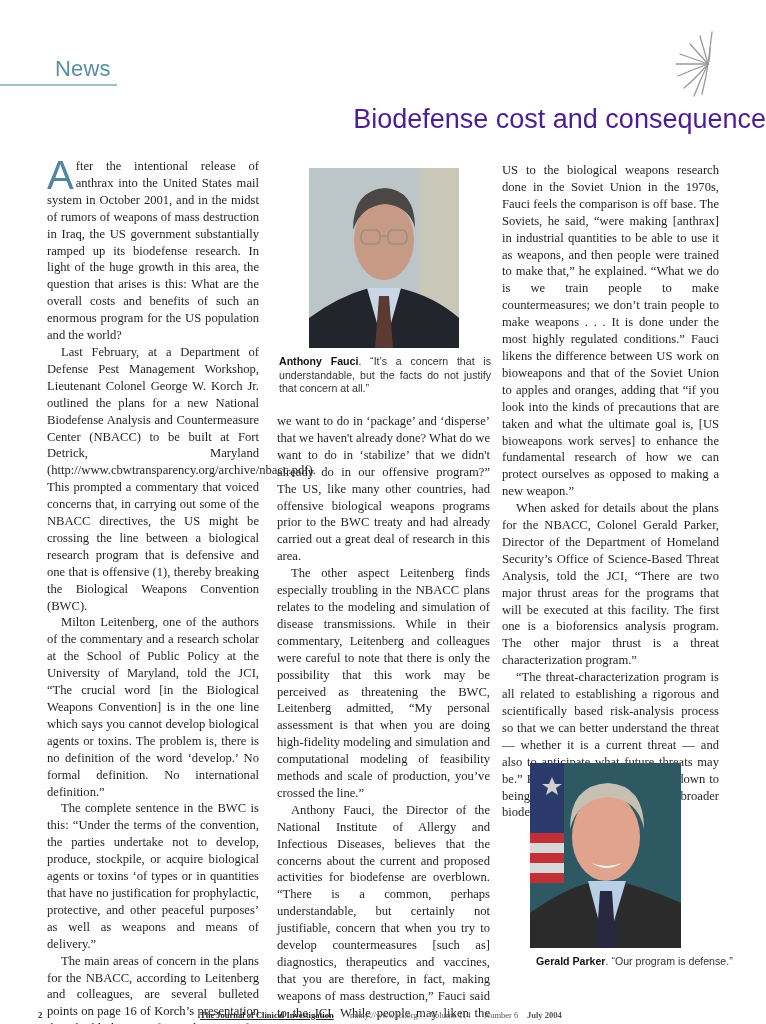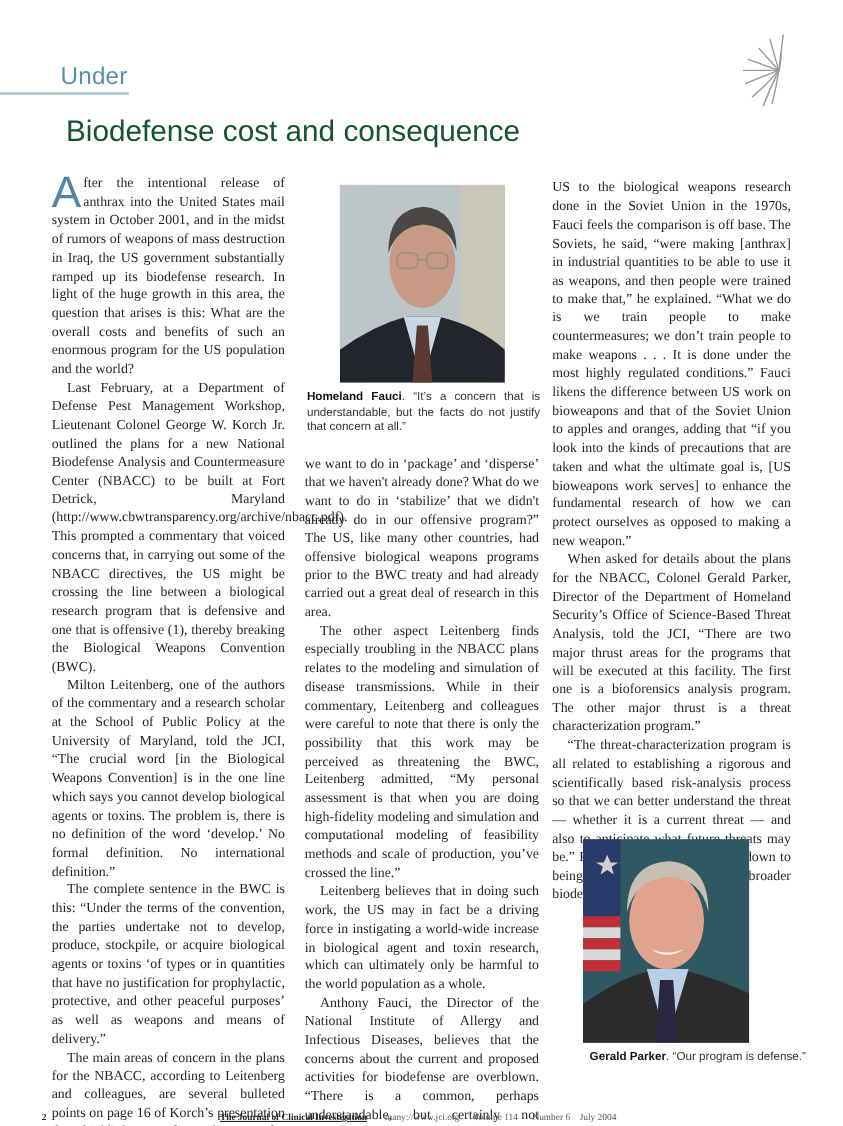--- a/index.html
+++ b/index.html
@@ -1,46 +1,46 @@
 <!DOCTYPE html>
 <html><head>
 <meta charset="utf-8">
 <style>
   html, body { margin:0; padding:0; background:#ffffff; }
   body { width:766px; height:1024px; position:relative; overflow:hidden; font-family:"Liberation Serif", "DejaVu Serif", serif; color:#231f20; }
   .section-label { position:absolute; left:55px; top:56px; font-family:"Liberation Sans", sans-serif; font-size:22px; color:#5b8fa6; letter-spacing:0.2px; }
   .section-rule { position:absolute; left:0; top:84px; width:117px; height:2px; background:#9ebfcc; }
   .logo { position:absolute; left:670px; top:28px; width:50px; height:70px; }
-  .title { position:absolute; left:0; width:766px; top:104px; text-align:left; font-family:"Liberation Sans", sans-serif; font-size:27px; color:#14532d; padding-left:60px; box-sizing:border-box; }
+  .title { position:absolute; left:0; width:766px; top:104px; text-align:right; font-family:"Liberation Sans", sans-serif; font-size:27px; color:#4c1d95; padding-left:60px; box-sizing:border-box; }
   .col { position:absolute; font-size:12.6px; line-height:16.9px; text-align:justify; hyphens:auto; }
   .col p { margin:0; text-indent:14px; }
   .col p.first { text-indent:0; }
   .col1 { left:47px; top:158px; width:212px; }
   .col2 { left:277px; top:413px; width:213px; }
   .col3 { left:502px; top:162px; width:217px; }
   .dropcap { float:left; font-family:"Liberation Sans", sans-serif; font-size:40px; line-height:30px; color:#4f86a3; margin:2px 2px 0 0; }
   .photo { position:absolute; overflow:hidden; }
   .photo1 { left:309px; top:168px; width:150px; height:180px; background:linear-gradient(90deg,#aab7be 0%,#c7d0cf 40%,#d6d8cf 70%,#b9bdb5 100%); }
   .photo2 { left:530px; top:763px; width:151px; height:185px; background:#2d5560; }
   .caption { position:absolute; font-family:"Liberation Sans", sans-serif; font-size:10.6px; line-height:13.5px; color:#333; text-align:justify; }
   .caption b { color:#111; }
   .caption1 { left:279px; top:355px; width:212px; }
   .caption2 { left:511px; top:955px; width:220px;margin-left:25px; }
   .footer { position:absolute; top:1010px; left:0; width:766px; font-family:"Liberation Serif", serif; font-size:8.5px; color:#555; }
   .footer .pg { position:absolute; left:38px; font-weight:bold; color:#222; }
   .footer .journal { position:absolute; left:200px; font-weight:bold; color:#222;text-decoration:underline; }
   .footer .url { position:absolute; left:350px; }
   .footer .vol { position:absolute; left:430px; }
   .footer .num { position:absolute; left:484px; }
-  .footer .date { position:absolute; left:527px; }
+  .footer .date { position:absolute; left:527px;font-weight:bold; }
 </style>
 </head>
 <body>
 
-<div class="section-label">Under</div>
+<div class="section-label">News</div>
 <div class="section-rule"></div>
 
 <svg class="logo" viewBox="0 0 50 70">
   <g stroke="#999" stroke-width="1.3" fill="none" stroke-linecap="round">
     <path d="M38 36 L42 4"></path>
     <path d="M38 36 L30 8"></path>
     <path d="M38 36 L20 16"></path>
     <path d="M38 36 L10 26"></path>
     <path d="M38 36 L6 36"></path>
     <path d="M38 36 Q22 42 8 48"></path>
@@ -71,26 +71,25 @@
     <path d="M70 128 L80 128 L84 180 L66 180 Z" fill="#5a3a32"></path>
     <ellipse cx="75" cy="72" rx="30" ry="40" fill="#c79a86"></ellipse>
     <path d="M44 62 Q44 22 76 20 Q106 22 106 60 Q100 38 76 36 Q52 38 44 62 Z" fill="#4a4744"></path>
     <g stroke="#9b8f7c" stroke-width="1.5" fill="none">
       <rect x="52" y="62" width="19" height="14" rx="5"></rect>
       <rect x="79" y="62" width="19" height="14" rx="5"></rect>
       <path d="M71 68 L79 68"></path>
     </g>
   </svg>
 </div>
-<div class="caption caption1"><b>Homeland Fauci</b><span>. “It’s a concern that is understandable, but the facts do not justify that concern at all.”</span></div>
+<div class="caption caption1"><b>Anthony Fauci</b><span>. “It’s a concern that is understandable, but the facts do not justify that concern at all.”</span></div>
 
 <div class="col col2">
   <p class="first">we want to do in ‘package’ and ‘disperse’ that we haven't already done? What do we want to do in ‘stabilize’ that we didn't already do in our offensive program?” The US, like many other countries, had offensive biological weapons programs prior to the BWC treaty and had already carried out a great deal of research in this area.</p>
   <p>The other aspect Leitenberg finds especially troubling in the NBACC plans relates to the modeling and simulation of disease transmissions. While in their commentary, Leitenberg and colleagues were careful to note that there is only the possibility that this work may be perceived as threatening the BWC, Leitenberg admitted, “My personal assessment is that when you are doing high-fidelity modeling and simulation and computational modeling of feasibility methods and scale of production, you’ve crossed the line.”</p>
-  <p>Leitenberg believes that in doing such work, the US may in fact be a driving force in instigating a world-wide increase in biological agent and toxin research, which can ultimately only be harmful to the world population as a whole.</p>
   <p>Anthony Fauci, the Director of the National Institute of Allergy and Infectious Diseases, believes that the concerns about the current and proposed activities for biodefense are overblown. “There is a common, perhaps understandable, but certainly not justifiable, concern that when you try to develop countermeasures [such as] diagnostics, therapeutics and vaccines, that you are therefore, in fact, making weapons of mass destruction,” Fauci said to the JCI. While people may liken the biodefense work in the</p>
 </div>
 
 <div class="col col3">
   <p class="first">US to the biological weapons research done in the Soviet Union in the 1970s, Fauci feels the comparison is off base. The Soviets, he said, “were making [anthrax] in industrial quantities to be able to use it as weapons, and then people were trained to make that,” he explained. “What we do is we train people to make countermeasures; we don’t train people to make weapons . . . It is done under the most highly regulated conditions.” Fauci likens the difference between US work on bioweapons and that of the Soviet Union to apples and oranges, adding that “if you look into the kinds of precautions that are taken and what the ultimate goal is, [US bioweapons work serves] to enhance the fundamental research of how we can protect ourselves as opposed to making a new weapon.”</p>
   <p>When asked for details about the plans for the NBACC, Colonel Gerald Parker, Director of the Department of Homeland Security’s Office of Science-Based Threat Analysis, told the JCI, “There are two major thrust areas for the programs that will be executed at this facility. The first one is a bioforensics analysis program. The other major thrust is a threat characterization program.”</p>
   <p>“The threat-characterization program is all related to establishing a rigorous and scientifically based risk-analysis process so that we can better understand the threat — whether it is a current threat — and also to anticipate what future threats may be.” Parker said. “It really comes down to being the foundation of where broader biodefense research</p>
 </div>
 
 <div class="photo photo2">

